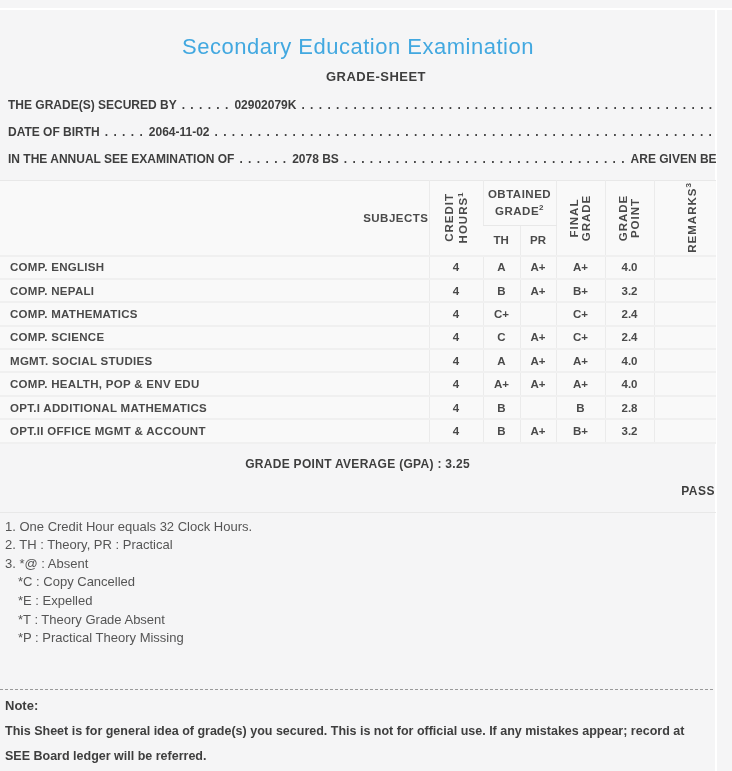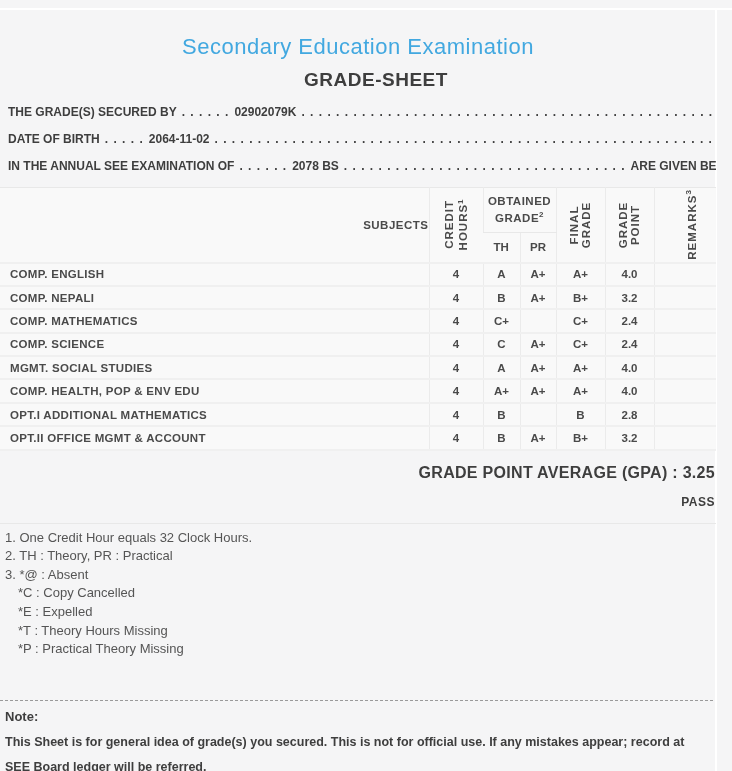--- a/index.html
+++ b/index.html
@@ -15,21 +15,21 @@
   }
   *{margin:0;padding:0;box-sizing:border-box;}
   html,body{background:#f2f2f2;}
   body{font-family:"Liberation Sans",sans-serif;}
   .page{position:relative;width:732px;height:771px;background:var(--pagebg);overflow:hidden;}
   .top-white-line{position:absolute;top:8px;left:0;width:732px;height:2px;background:#ffffff;}
   .right-white-line{position:absolute;top:8px;left:715px;width:2px;height:763px;background:#ffffff;}
   .content{position:absolute;top:10px;left:0;width:716px;}
 
   .doc-title{margin-top:24px;text-align:center;font-size:22px;letter-spacing:0.5px;color:var(--accent);font-weight:400;}
-  .doc-subtitle{margin-top:9px;text-align:center;font-size:19px;font-weight:bold;letter-spacing:0.5px;color:var(--dark);font-stretch:condensed;padding-left:36px;}
+  .doc-subtitle{margin-top:9px;text-align:center;font-size:13px;font-weight:bold;letter-spacing:0.5px;color:var(--dark);font-stretch:condensed;padding-left:36px;}
 
   .info-lines{margin-top:8px;padding-left:8px;}
   .iline{height:27px;line-height:27px;font-size:12px;font-weight:bold;color:var(--dark);
          white-space:nowrap;overflow:hidden;font-stretch:condensed;}
   .iline > span{margin-right:5px;}
   .iline .dots{letter-spacing:1px;}
 
   table.grades{width:716px;border-collapse:collapse;table-layout:fixed;margin-top:7px;
                background:var(--tablebg);border-top:1px solid var(--border);font-stretch:condensed;}
   table.grades th, table.grades td{border-left:1px solid var(--cellborder);font-size:11.5px;color:var(--mid);}
@@ -43,21 +43,21 @@
   th.vert{vertical-align:middle;text-align:center;height:75px;}
   .rot{display:inline-block;transform:rotate(-90deg);white-space:nowrap;line-height:12px;
        letter-spacing:1px;font-weight:bold;text-align:center;}
   sup{font-size:8px;}
   tbody tr{border-bottom:2px solid var(--rowline);}
   tbody td{height:23.4px;text-align:center;font-weight:bold;}
   td.subject-cell{text-align:left;padding-left:10px;letter-spacing:0.3px;}
 
   .summary{padding:13px 1px 14px 0;text-align:right;border-bottom:1px solid var(--border);
            font-stretch:condensed;}
-  .summary .gpa{font-size:16px;font-weight:bold;color:var(--dark);letter-spacing:0.3px;}
+  .summary .gpa{font-size:12px;font-weight:bold;color:var(--dark);letter-spacing:0.3px;text-align:center;}
   .summary .result{margin-top:13px;font-size:12px;font-weight:bold;color:var(--dark);letter-spacing:0.5px;}
 
   .footnotes{padding:5px 0 0 5px;}
   .fnote{font-size:13px;color:var(--soft);line-height:18.6px;}
   .fnote.indent{padding-left:13px;}
 
   .dashed-rule{margin-top:41px;width:713px;border-top:1px dashed #9a9a9a;}
   .note-block{padding:6px 0 0 5px;font-stretch:condensed;}
   .note-heading{font-size:13px;font-weight:bold;color:var(--dark);line-height:20px;}
   .note-body{margin-top:3px;max-width:700px;font-size:12.5px;font-weight:bold;color:var(--dark);line-height:25px;}
@@ -200,21 +200,21 @@
       <div class="gpa">GRADE POINT AVERAGE (GPA) : 3.25</div>
       <div class="result">PASS</div>
     </div>
 
     <div class="footnotes">
       <div class="fnote">1. One Credit Hour equals 32 Clock Hours.</div>
       <div class="fnote">2. TH : Theory, PR : Practical</div>
       <div class="fnote">3. *@ : Absent</div>
       <div class="fnote indent">*C : Copy Cancelled</div>
       <div class="fnote indent">*E : Expelled</div>
-      <div class="fnote indent">*T : Theory Hours Missing</div>
+      <div class="fnote indent">*T : Theory Grade Absent</div>
       <div class="fnote indent">*P : Practical Theory Missing</div>
     </div>
 
     <div class="dashed-rule"></div>
 
     <div class="note-block">
       <div class="note-heading">Note:</div>
       <div class="note-body">This Sheet is for general idea of grade(s) you secured. This is not for official use. If any mistakes appear; record at SEE Board ledger will be referred.</div>
     </div>
 

